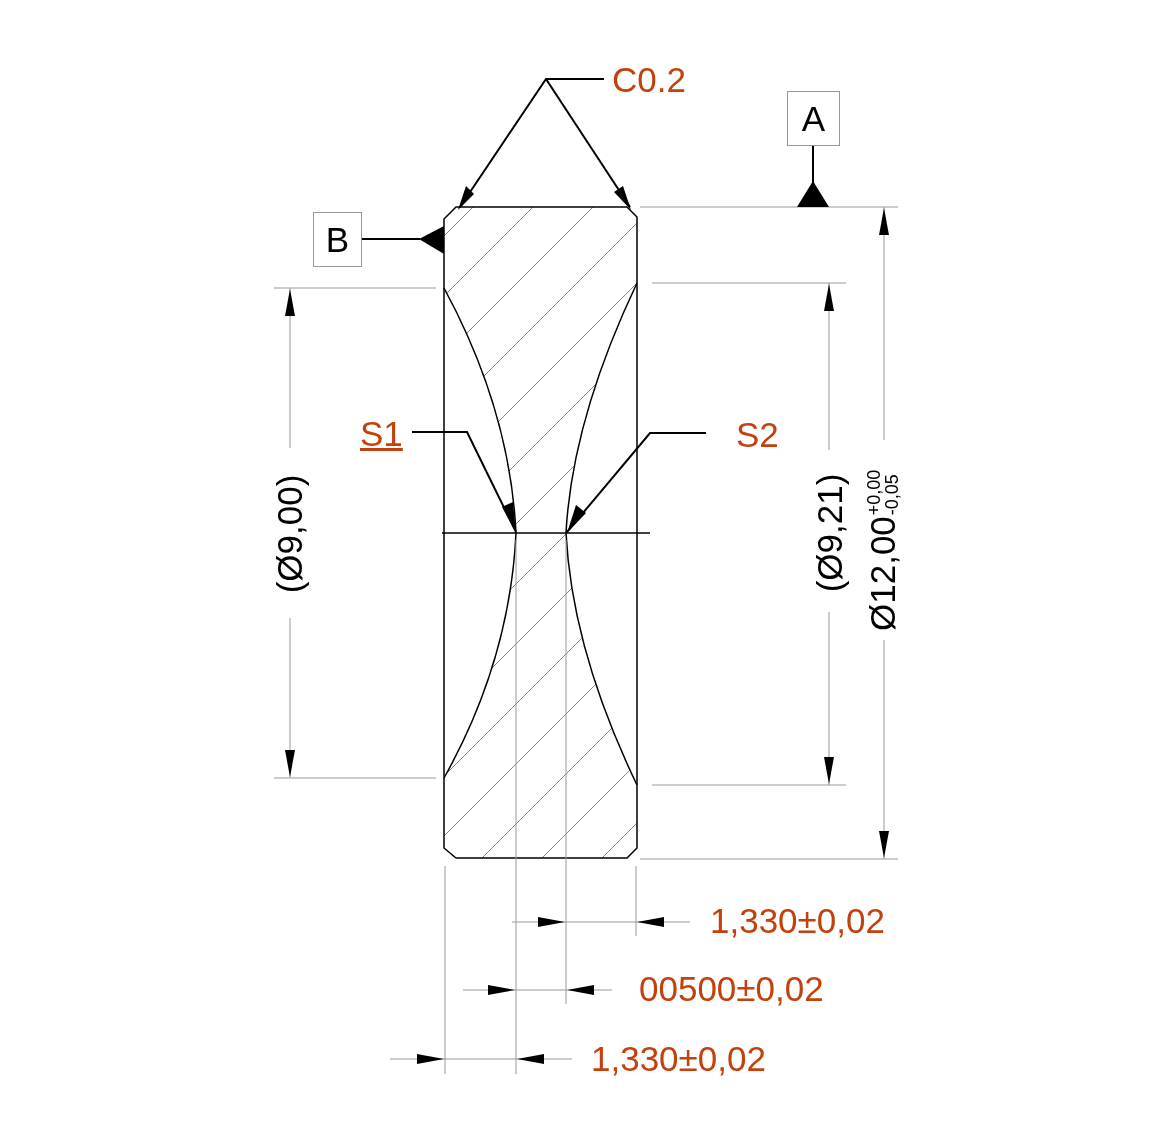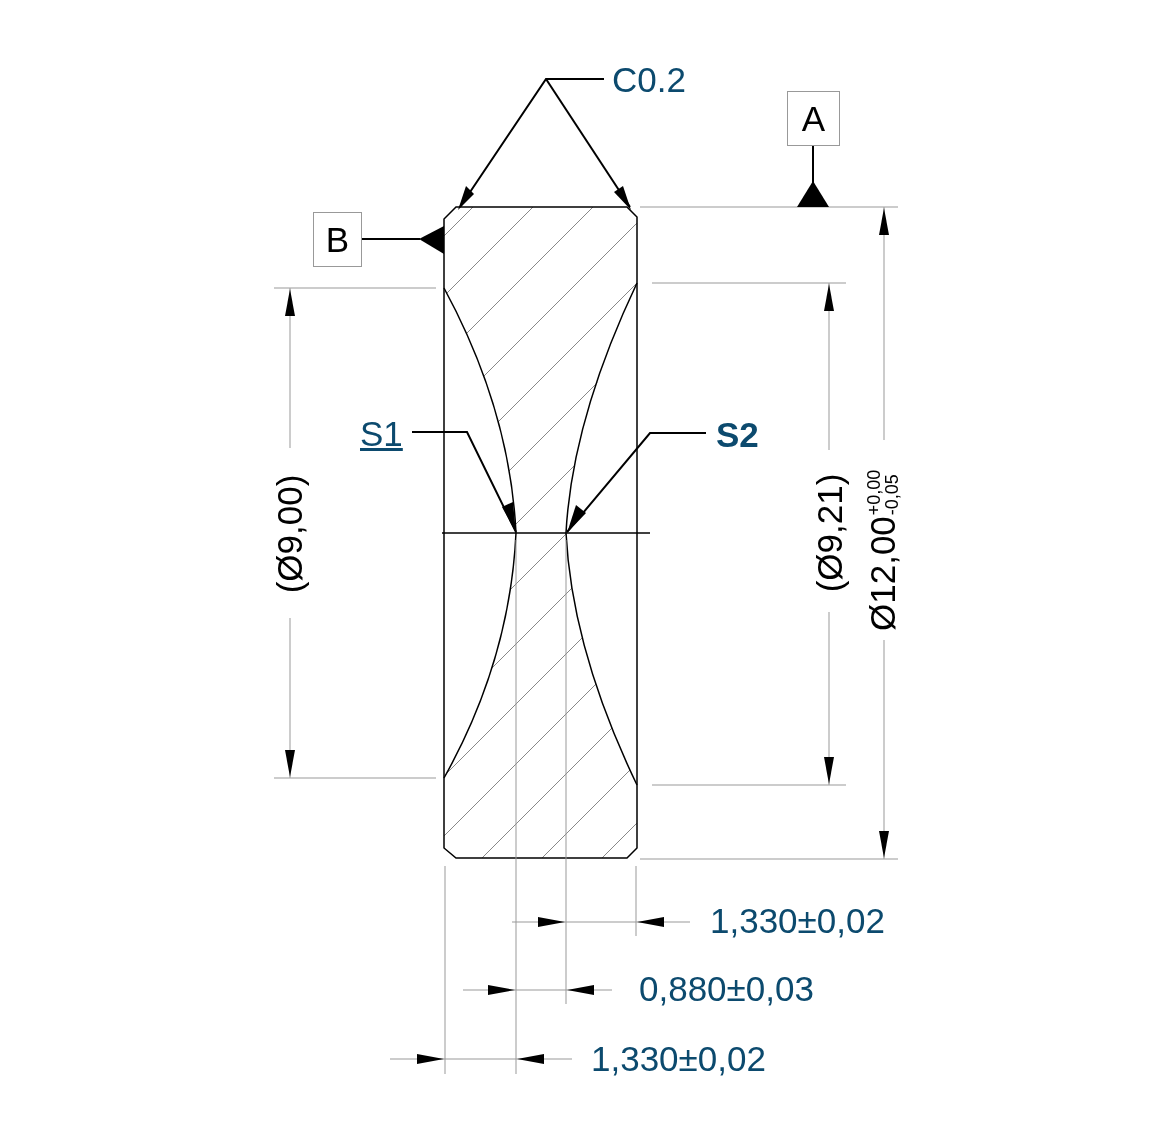--- a/index.html
+++ b/index.html
@@ -1,18 +1,18 @@
 <!DOCTYPE html>
 <html><head>
 <meta charset="utf-8">
 <style>
   html,body{margin:0;padding:0;background:#fff;}
   body{width:1156px;height:1140px;position:relative;overflow:hidden;font-family:"Liberation Sans",sans-serif;}
   svg{position:absolute;left:0;top:0;}
-  .lbl{position:absolute;color:#0c4a6e;font-size:35px;line-height:1;white-space:nowrap;font-family:"Liberation Sans",sans-serif;}
+  .lbl{position:absolute;color:#c2410c;font-size:35px;line-height:1;white-space:nowrap;font-family:"Liberation Sans",sans-serif;}
   .box{position:absolute;border:1px solid #999;background:#fff;display:flex;align-items:center;justify-content:center;font-size:35px;font-family:"Liberation Sans",sans-serif;}
   .rot{position:absolute;transform-origin:center center;transform:rotate(-90deg);white-space:nowrap;font-size:35px;line-height:1;font-family:"Liberation Sans",sans-serif;}
   .tol{display:inline-flex;flex-direction:column;font-size:18px;line-height:1;vertical-align:top;margin-left:1px;}
 </style>
 </head>
 <body>
 
 <svg width="1156" height="1140" viewBox="0 0 1156 1140">
   <defs>
     <clipPath id="partclip">
@@ -111,27 +111,27 @@
   <g>
     <line x1="361" y1="239" x2="420" y2="239" stroke="#000" stroke-width="2"></line>
     <polygon points="419,239 444,226 444,254" fill="#000"></polygon>
   </g>
 </svg>
 
 <div class="lbl" style="left:612px;top:62px;">C0.2</div>
 <div class="box" style="left:787px;top:91px;width:51px;height:53px;">A</div>
 <div class="box" style="left:313px;top:212px;width:47px;height:53px;">B</div>
 <div class="lbl" style="left:360px;top:416px;text-decoration:underline;">S1</div>
-<div class="lbl" style="left:716px;top:417px;font-weight:bold;">S2</div>
+<div class="lbl" style="left:736px;top:417px;">S2</div>
 
 <div class="rot" style="left:210px;top:516px;width:160px;height:36px;text-align:center;">(Ø9,00)</div>
 <div class="rot" style="left:750px;top:515px;width:160px;height:36px;text-align:center;">(Ø9,21)</div>
 
 <div class="rot" style="left:790px;top:516px;width:190px;height:40px;">
   <span>Ø12,00</span><span class="tol">
       <span>+0,00</span>
       <span>-0,05</span>
     </span>
 </div>
 
 <div class="lbl" style="left:710px;top:903px;">1,330±0,02</div>
-<div class="lbl" style="left:639px;top:971px;">0,880±0,03</div>
+<div class="lbl" style="left:639px;top:971px;">00500±0,02</div>
 <div class="lbl" style="left:591px;top:1041px;">1,330±0,02</div>
 
 </body></html>

